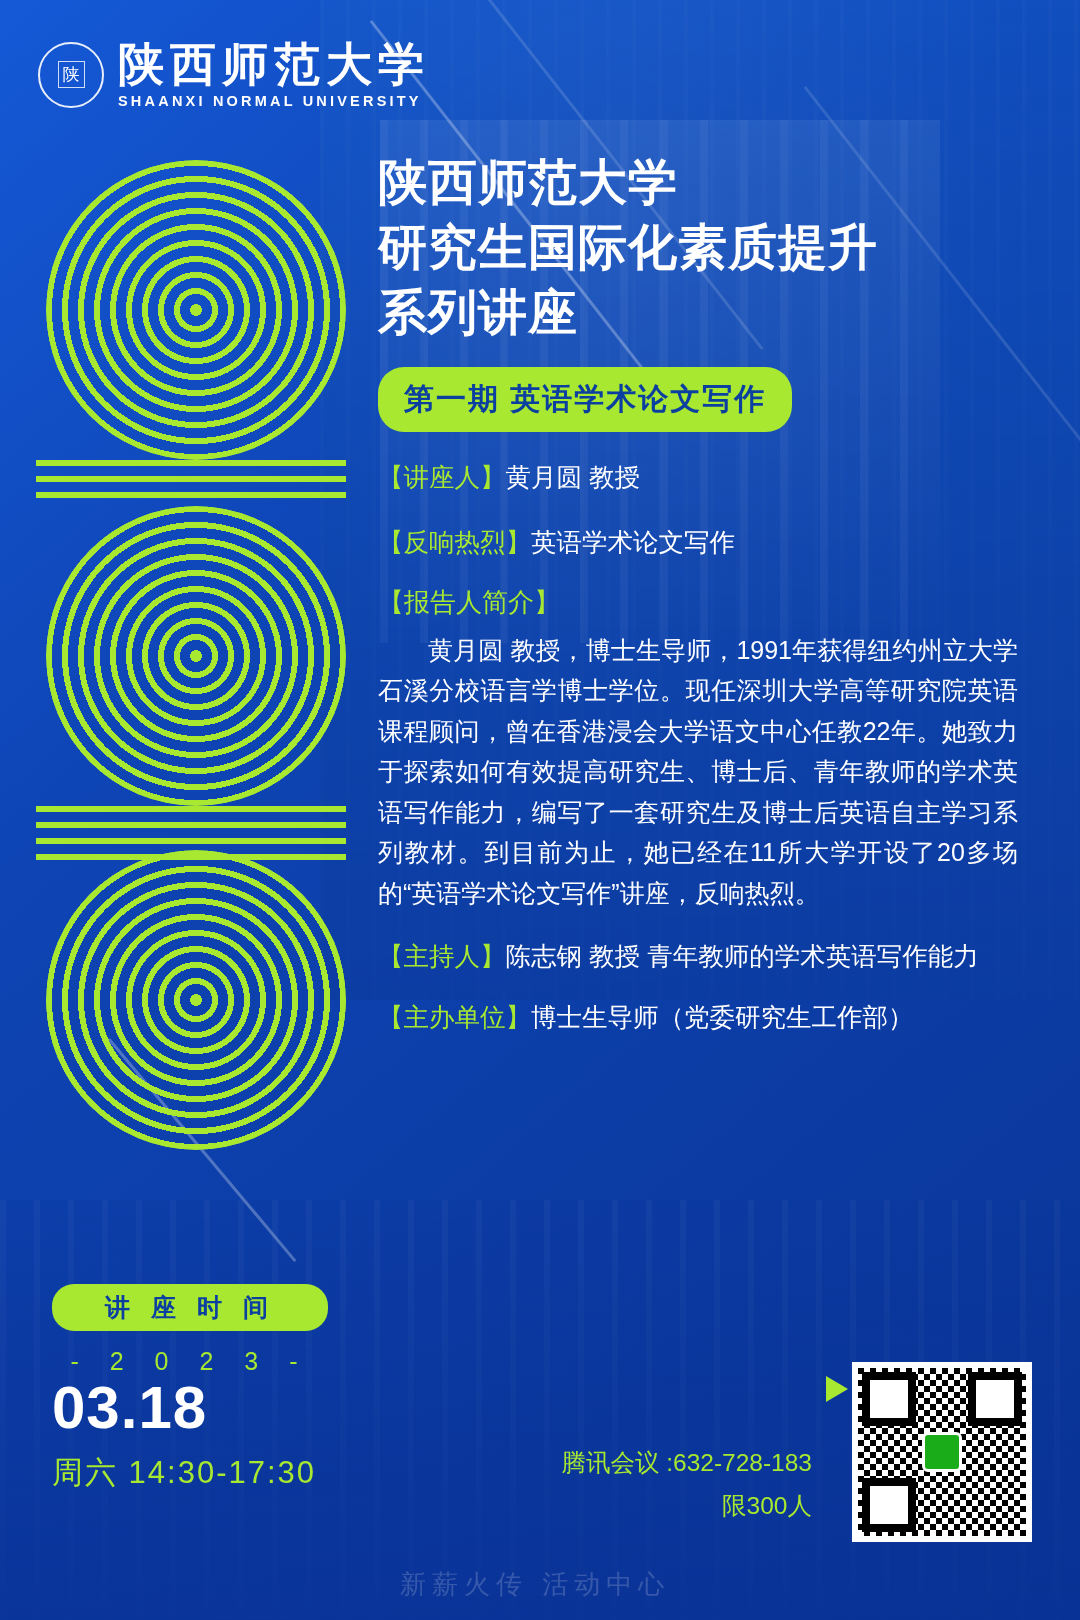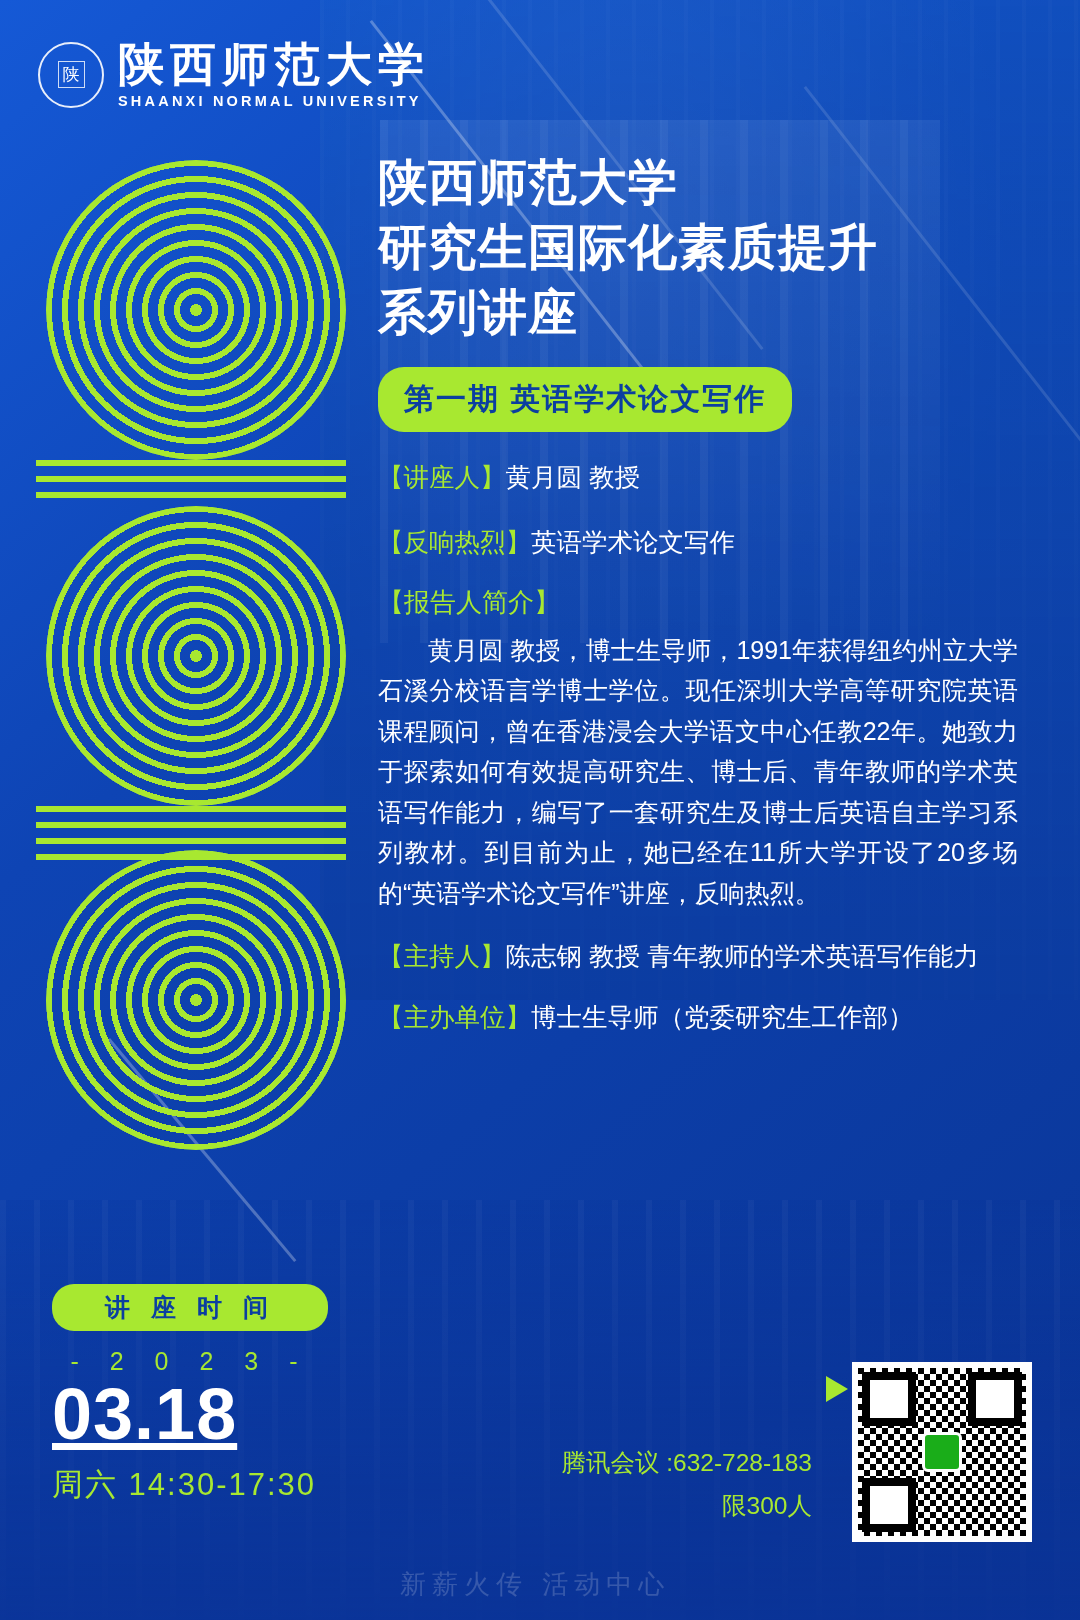--- a/index.html
+++ b/index.html
@@ -100,21 +100,21 @@
   .timebox{position:absolute;left:52px;top:1272px;width:300px;margin-top:12px;}
   .time-pill{
     width:276px;text-align:center;background:#a8e830;color:#0b3fa0;
     font-size:25px;font-weight:bold;border-radius:22px;padding:7px 0;letter-spacing:7px;
   }
   .year{
     margin-top:16px;color:#a8e830;font-size:25px;letter-spacing:12px;text-align:center;
     width:276px;
   }
   .bigdate{
-    color:#fff;font-size:72px;font-weight:bold;letter-spacing:1px;margin-top:2px;line-height:1;text-decoration:underline;
+    color:#fff;font-size:60px;font-weight:bold;letter-spacing:1px;margin-top:2px;line-height:1;
   }
   .weekday{color:#a8e830;font-size:31px;margin-top:14px;letter-spacing:2px;}
 
   
   .meeting{
     position:absolute;right:268px;bottom:92px;text-align:right;color:#a8e830;
     font-size:24.5px;line-height:1.75;
   }
   .qr{
     position:absolute;right:48px;bottom:78px;width:168px;height:168px;background:#fff;padding:6px;

